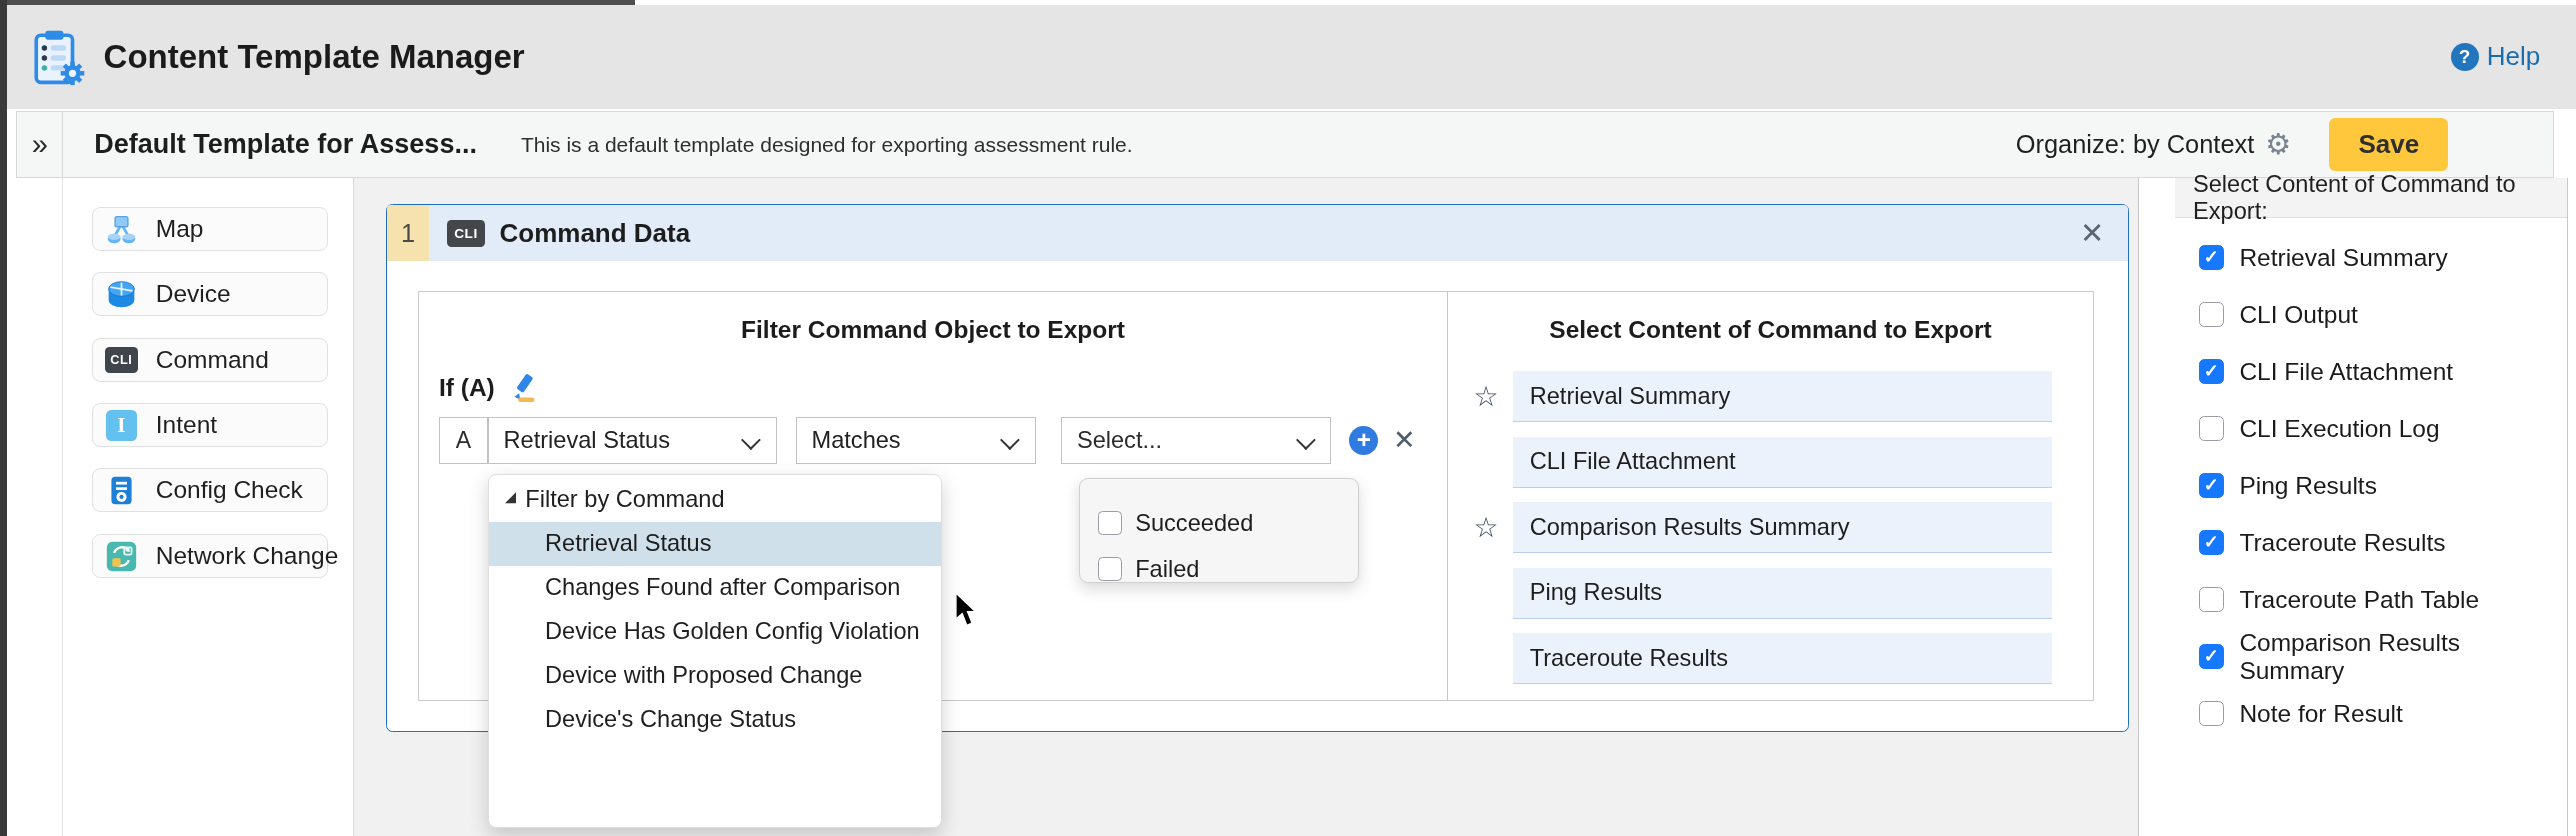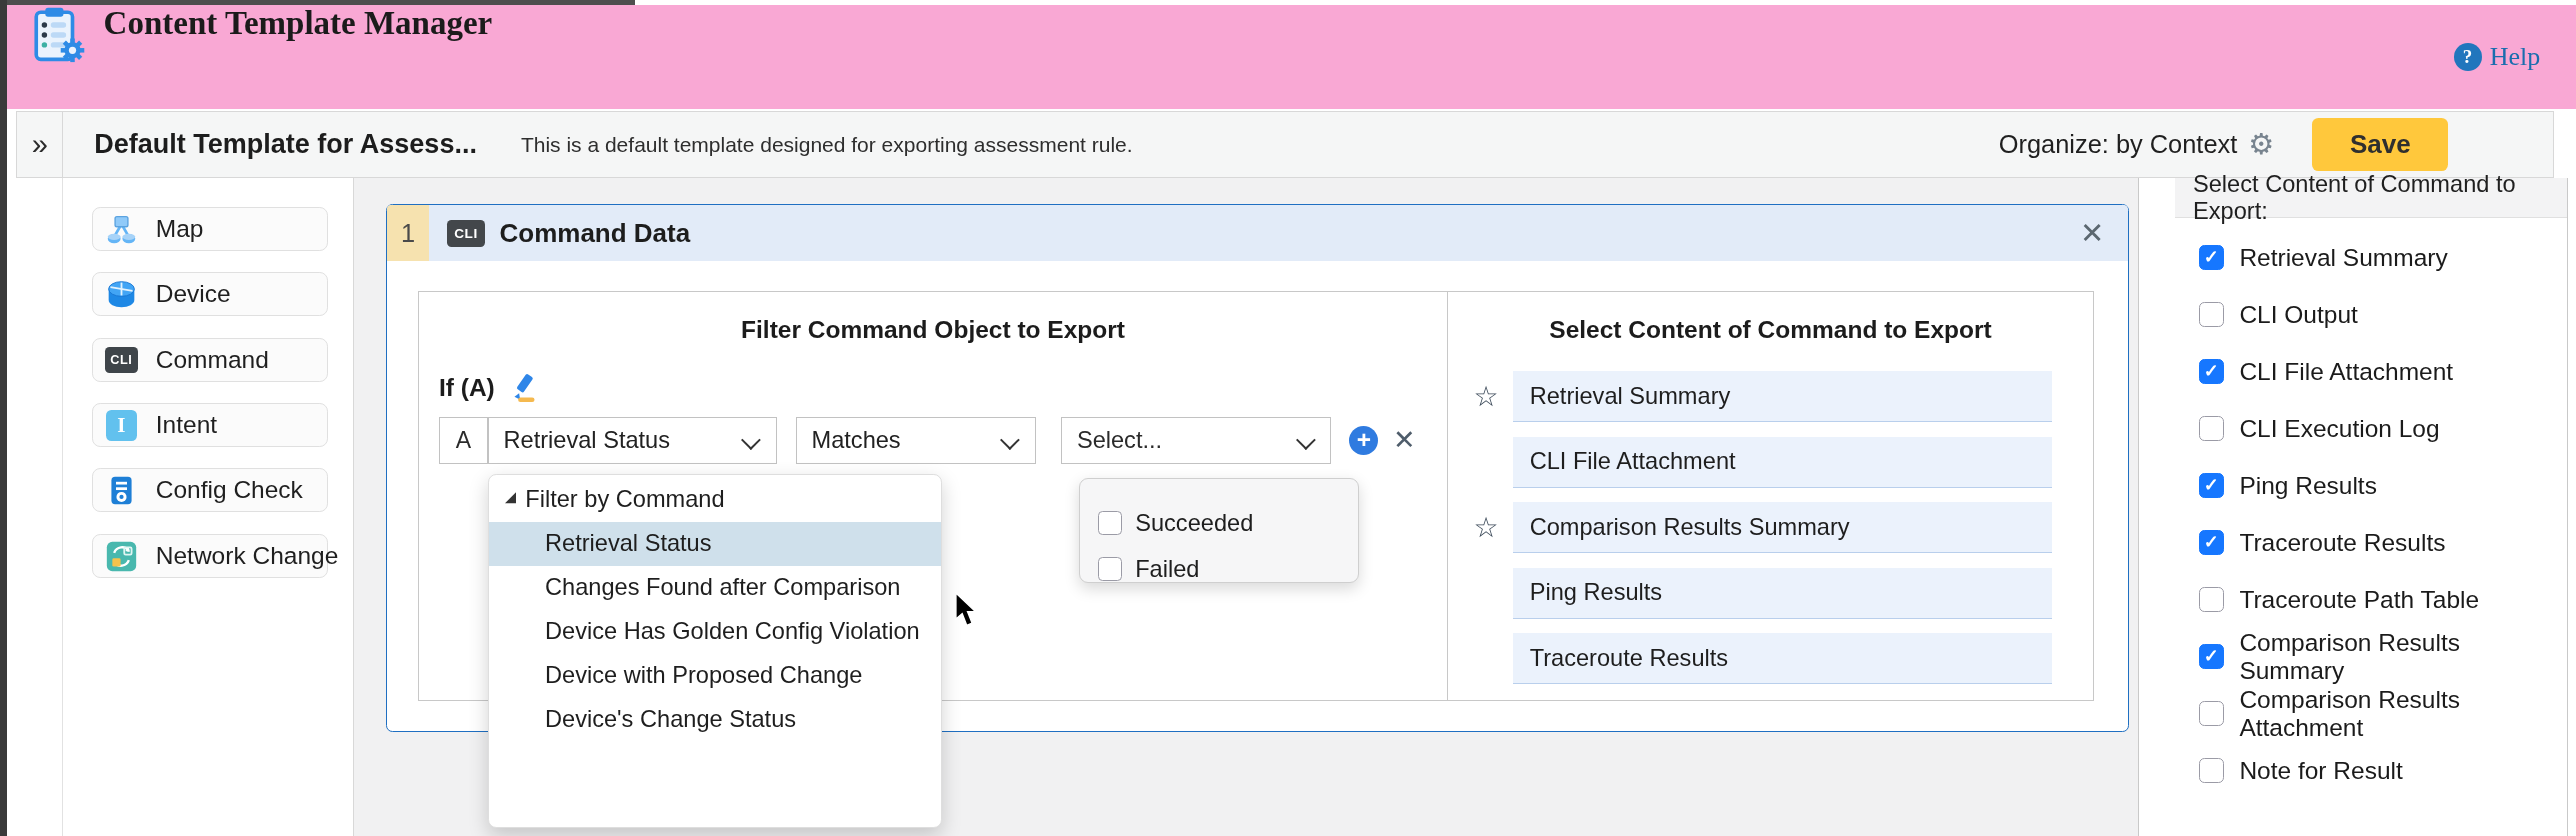--- a/index.html
+++ b/index.html
@@ -4,35 +4,35 @@
 <style>
   html,body{margin:0;padding:0;background:#fff;font-family:"Liberation Sans",sans-serif;}
   #app{position:relative;width:2576px;height:837px;background:#ffffff;overflow:hidden;}
   .abs{position:absolute;}
 
   
   .edge-left{left:0;top:0;width:7.3px;height:837px;background:#3a3a3a;}
   .edge-top{left:0;top:0;width:635px;height:4.5px;background:#4e4e4e;}
 
   
-  .app-header{left:7.3px;top:4.5px;width:2569px;height:104px;background:#f9a8d4;display:flex;font-family:Liberation Serif, serif;}
+  .app-header{left:7.3px;top:4.5px;width:2569px;height:104px;background:#e5e5e5;display:flex;align-items:center;}
   .app-icon{margin-left:22px;width:58px;height:58px;flex:0 0 auto;}
   .app-title{margin-left:16.3px;font-size:33px;font-weight:700;color:#1b1b1b;}
   .help{margin-left:auto;margin-right:36px;display:flex;align-items:center;gap:8.2px;cursor:pointer;}
   .help-badge{width:28px;height:28px;border-radius:50%;background:#2176bd;color:#fff;font-size:19px;font-weight:700;display:flex;align-items:center;justify-content:center;}
   .help-label{font-size:26px;color:#1a6dae;}
 
   
   .toolbar{left:16.3px;top:111px;width:2538px;height:67px;background:#f5f6f6;border:0.9px solid #d8d8d8;box-sizing:border-box;display:flex;align-items:center;}
   .collapse-cell{width:45px;height:100%;border-right:0.9px solid #d8d8d8;display:flex;align-items:center;justify-content:center;font-size:29px;color:#2b2b2b;cursor:pointer;}
   .tpl-name{margin-left:31px;font-size:27px;font-weight:700;color:#1d1d1d;}
   .tpl-desc{margin-left:44px;font-size:21px;color:#2e2e2e;}
   .organize{margin-left:auto;font-size:25.4px;color:#1f1f1f;}
   .gear{margin-left:11px;font-size:29px;color:#78848f;line-height:1;}
-  .save-btn{margin-left:38px;margin-right:105px;width:136px;height:53px;background:#ffc83c;border-radius:6.4px;display:flex;align-items:center;justify-content:center;font-size:26px;font-weight:700;color:#2f2f2f;cursor:pointer;}
+  .save-btn{margin-left:38px;margin-right:105px;width:119px;height:53px;background:#ffc83c;border-radius:6.4px;display:flex;align-items:center;justify-content:center;font-size:26px;font-weight:700;color:#2f2f2f;cursor:pointer;}
 
   
   .sidebar{left:62px;top:178px;width:292px;height:659px;background:#fff;border-left:0.9px solid #e2e2e2;border-right:0.9px solid #d8d8d8;box-sizing:border-box;}
   .side-item{position:absolute;left:29px;width:234px;height:42px;background:#fbfbfb;border:0.9px solid #e0e0e0;border-radius:8.2px;display:flex;align-items:center;cursor:pointer;}
   .side-item .ic{margin-left:11.8px;width:33px;height:33px;display:flex;align-items:center;justify-content:center;flex:0 0 auto;}
   .side-item .lbl{margin-left:18px;font-size:24.5px;color:#1f1f1f;white-space:nowrap;}
   .cli-chip{width:34px;height:26px;background:#3f454a;border-radius:4.5px;color:#fff;font-size:12.7px;font-weight:700;display:flex;align-items:center;justify-content:center;letter-spacing:0.5px;}
   .intent-chip{width:31px;height:31px;background:#62c1ee;border-radius:5.4px;color:#fff;font-size:21px;font-weight:700;font-family:"Liberation Serif",serif;display:flex;align-items:center;justify-content:center;}
 
   
@@ -333,22 +333,18 @@
       <div class="rp-row">
         <span class="cb"></span>
         <span class="lbl">Traceroute Path Table</span>
       </div>
       <div class="rp-row">
         <span class="cb checked"></span>
         <span class="lbl">Comparison Results Summary</span>
       </div>
       <div class="rp-row">
         <span class="cb"></span>
-        <span class="lbl">Comparison Results Attachment</span>
-      </div>
-      <div class="rp-row">
-        <span class="cb"></span>
         <span class="lbl">Note for Result</span>
       </div>
     </div>
   </div>
 </div>
 
 
 </body></html>

